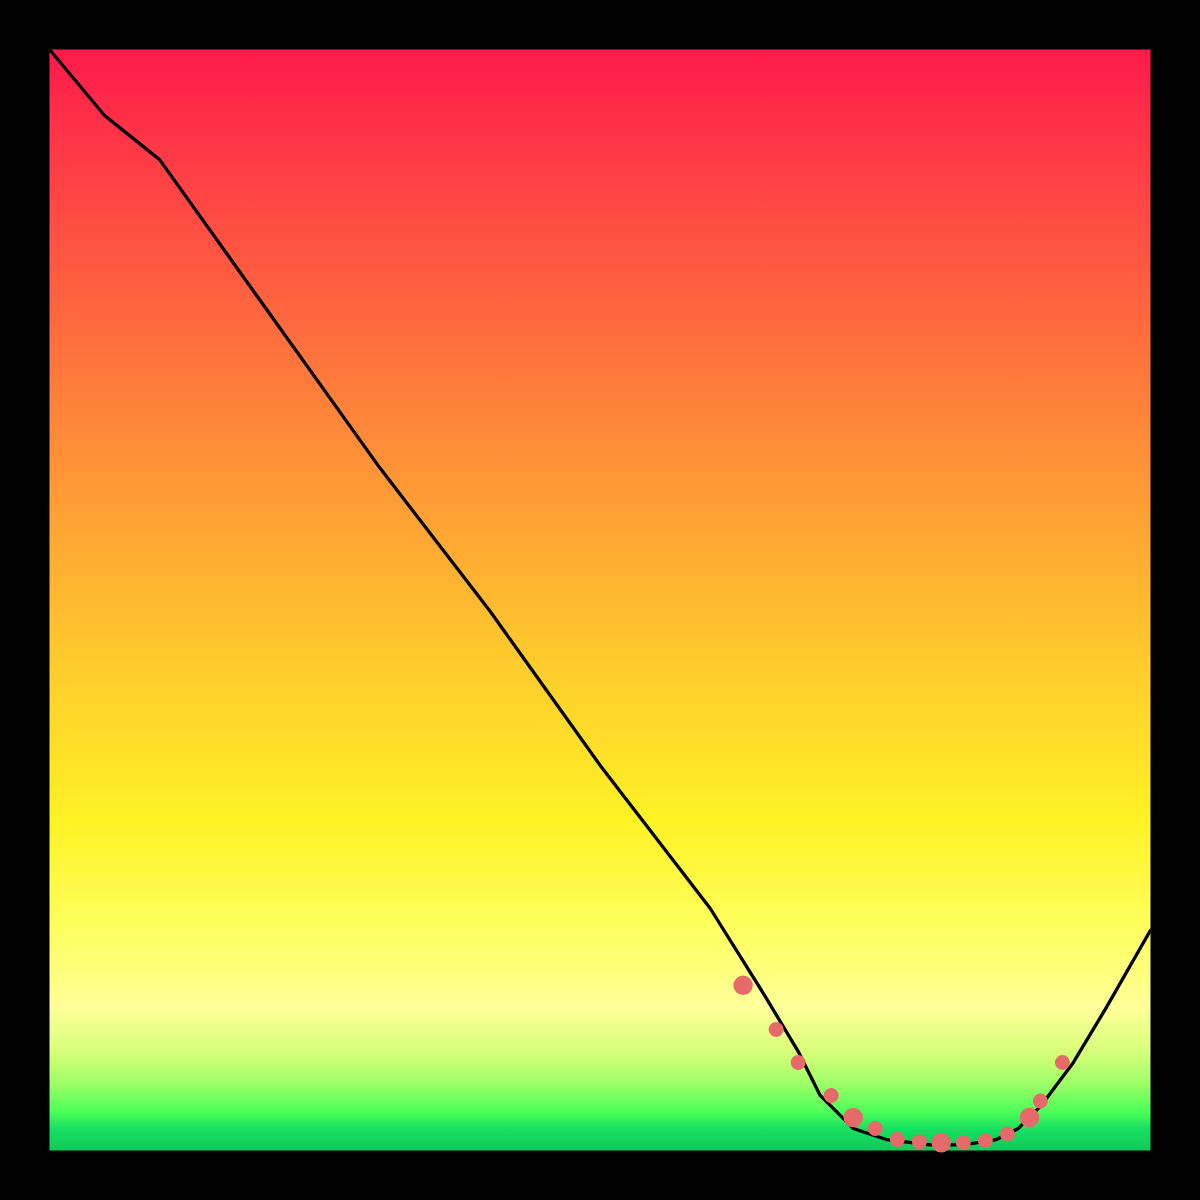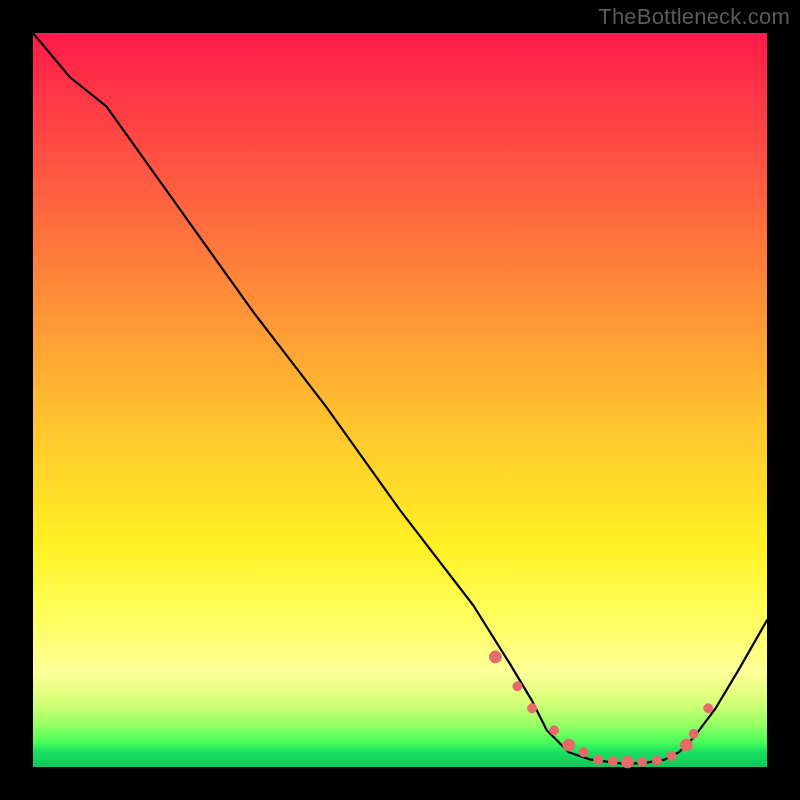--- a/index.html
+++ b/index.html
@@ -68,21 +68,20 @@
   }
   .dot {
     fill: #e76a6a;
     stroke: #e76a6a;
   }
 </style>
 </head>
 <body>
 
 <div class="frame">
-  <div class="watermark">TheBottleneck.com</div>
   <div class="plot-area">
     <svg class="curve" viewBox="0 0 734 734">
       <path id="curve-path" class="line" d="M0.0 0.0 L36.7 44.0 L73.4 73.4 L146.8 176.2 L220.2 278.9 L293.6 374.3 L367.0 477.1 L440.4 572.5 L477.1 631.2 L499.1 667.9 L513.8 697.3 L535.8 719.3 L557.8 726.7 L587.2 730.3 L609.2 730.3 L631.2 726.7 L645.9 719.3 L660.6 704.6 L682.6 675.3 L704.6 638.6 L734.0 587.2"></path>
       <g id="marker-group">
           <circle cx="462.4" cy="623.9" r="6" class="dot"></circle>
           <circle cx="484.4" cy="653.3" r="4.5" class="dot"></circle>
           <circle cx="499.1" cy="675.3" r="4.5" class="dot"></circle>
           <circle cx="521.1" cy="697.3" r="4.5" class="dot"></circle>
           <circle cx="535.8" cy="712.0" r="6" class="dot"></circle>
           <circle cx="550.5" cy="719.3" r="4.5" class="dot"></circle>

